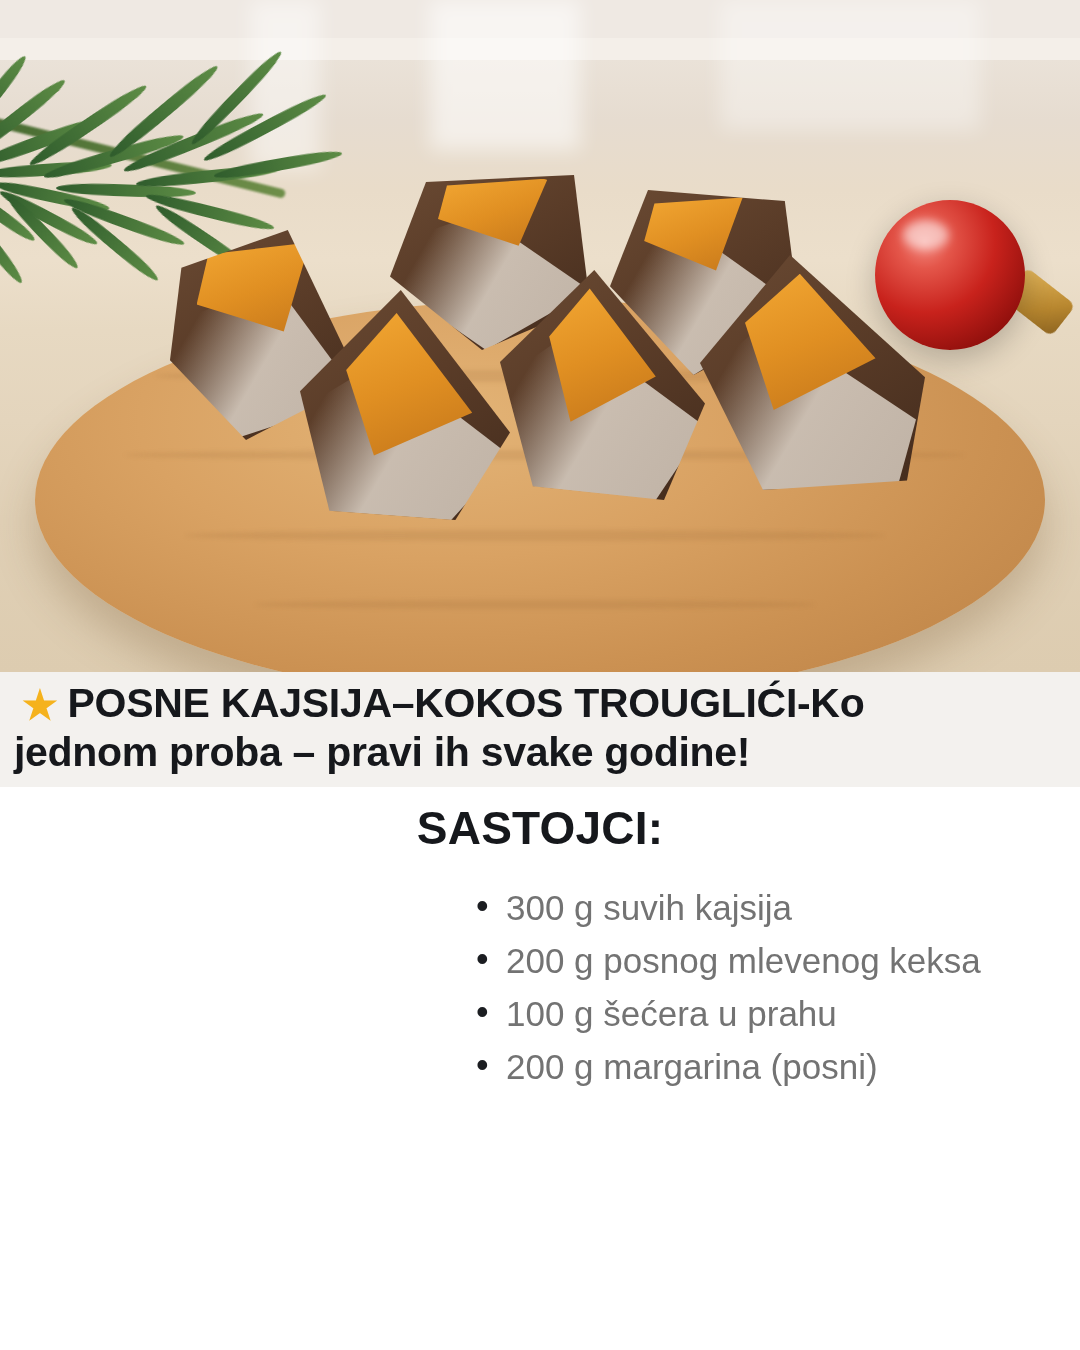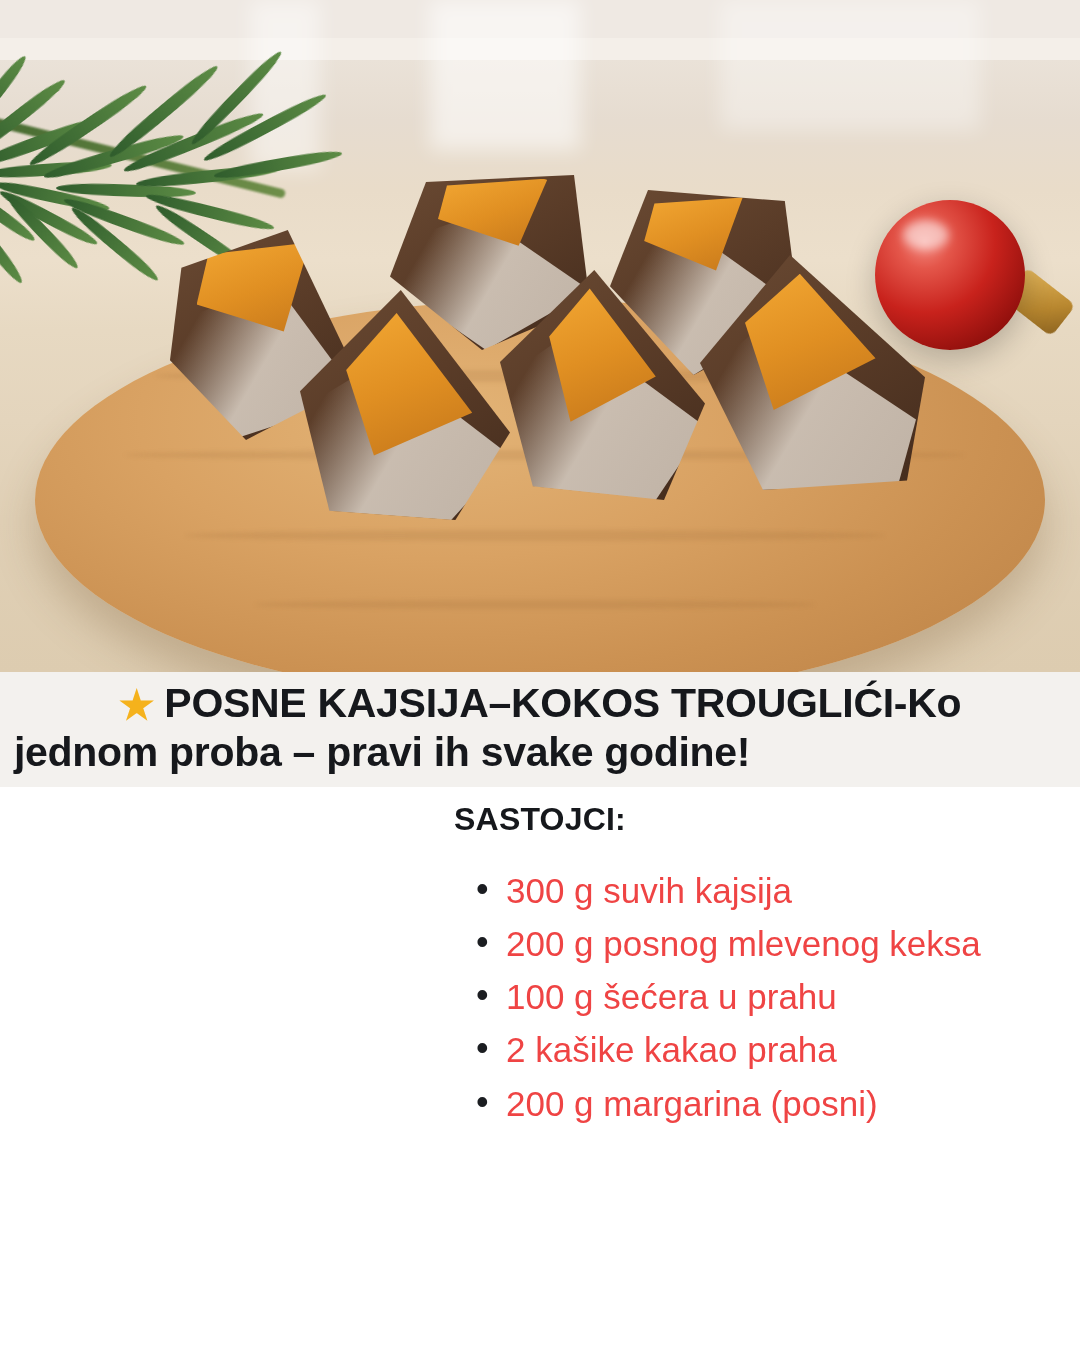--- a/index.html
+++ b/index.html
@@ -168,45 +168,45 @@
   }
   .title-line {
     font-size: 41px;
     font-weight: bold;
     color: #16181c;
     line-height: 1.17;
     letter-spacing: -0.3px;
     text-align: left;
     white-space: nowrap;
   }
-  .title-line.first { text-align: center; }
+  .title-line.first { text-align: left; margin-left: 8px; }
   .star {
     color: #f5b21c;
     font-size: 40px;
     margin-right: 10px;
     vertical-align: -2px;
   }
   .subtitle {
     text-align: center;
-    font-size: 32px;
+    font-size: 46px;
     font-weight: bold;
     color: #16181c;
     margin-top: 14px;
     letter-spacing: 0.2px;
   }
   .ingredients {
     margin: 26px 0 0 0;
     padding: 0;
     list-style: none;
     padding-left: 470px;
   }
   .ingredients li {
     position: relative;
     font-size: 35px;
-    color: #ef4444;
+    color: #737373;
     line-height: 1.52;
     padding-left: 36px;
     white-space: nowrap;
   }
   .ingredients li::before {
     content: "•";
     position: absolute;
     left: 6px;
     top: -2px;
     font-size: 36px;
@@ -304,15 +304,14 @@
   </div>
   <div class="title-line">jednom proba – pravi ih svake godine!</div>
 </div>
 
 <div class="subtitle">SASTOJCI:</div>
 
 <ul class="ingredients">
   <li>300 g suvih kajsija</li>
   <li>200 g posnog mlevenog keksa</li>
   <li>100 g šećera u prahu</li>
-  <li>2 kašike kakao praha</li>
   <li>200 g margarina (posni)</li>
 </ul>
 
 </body></html>

